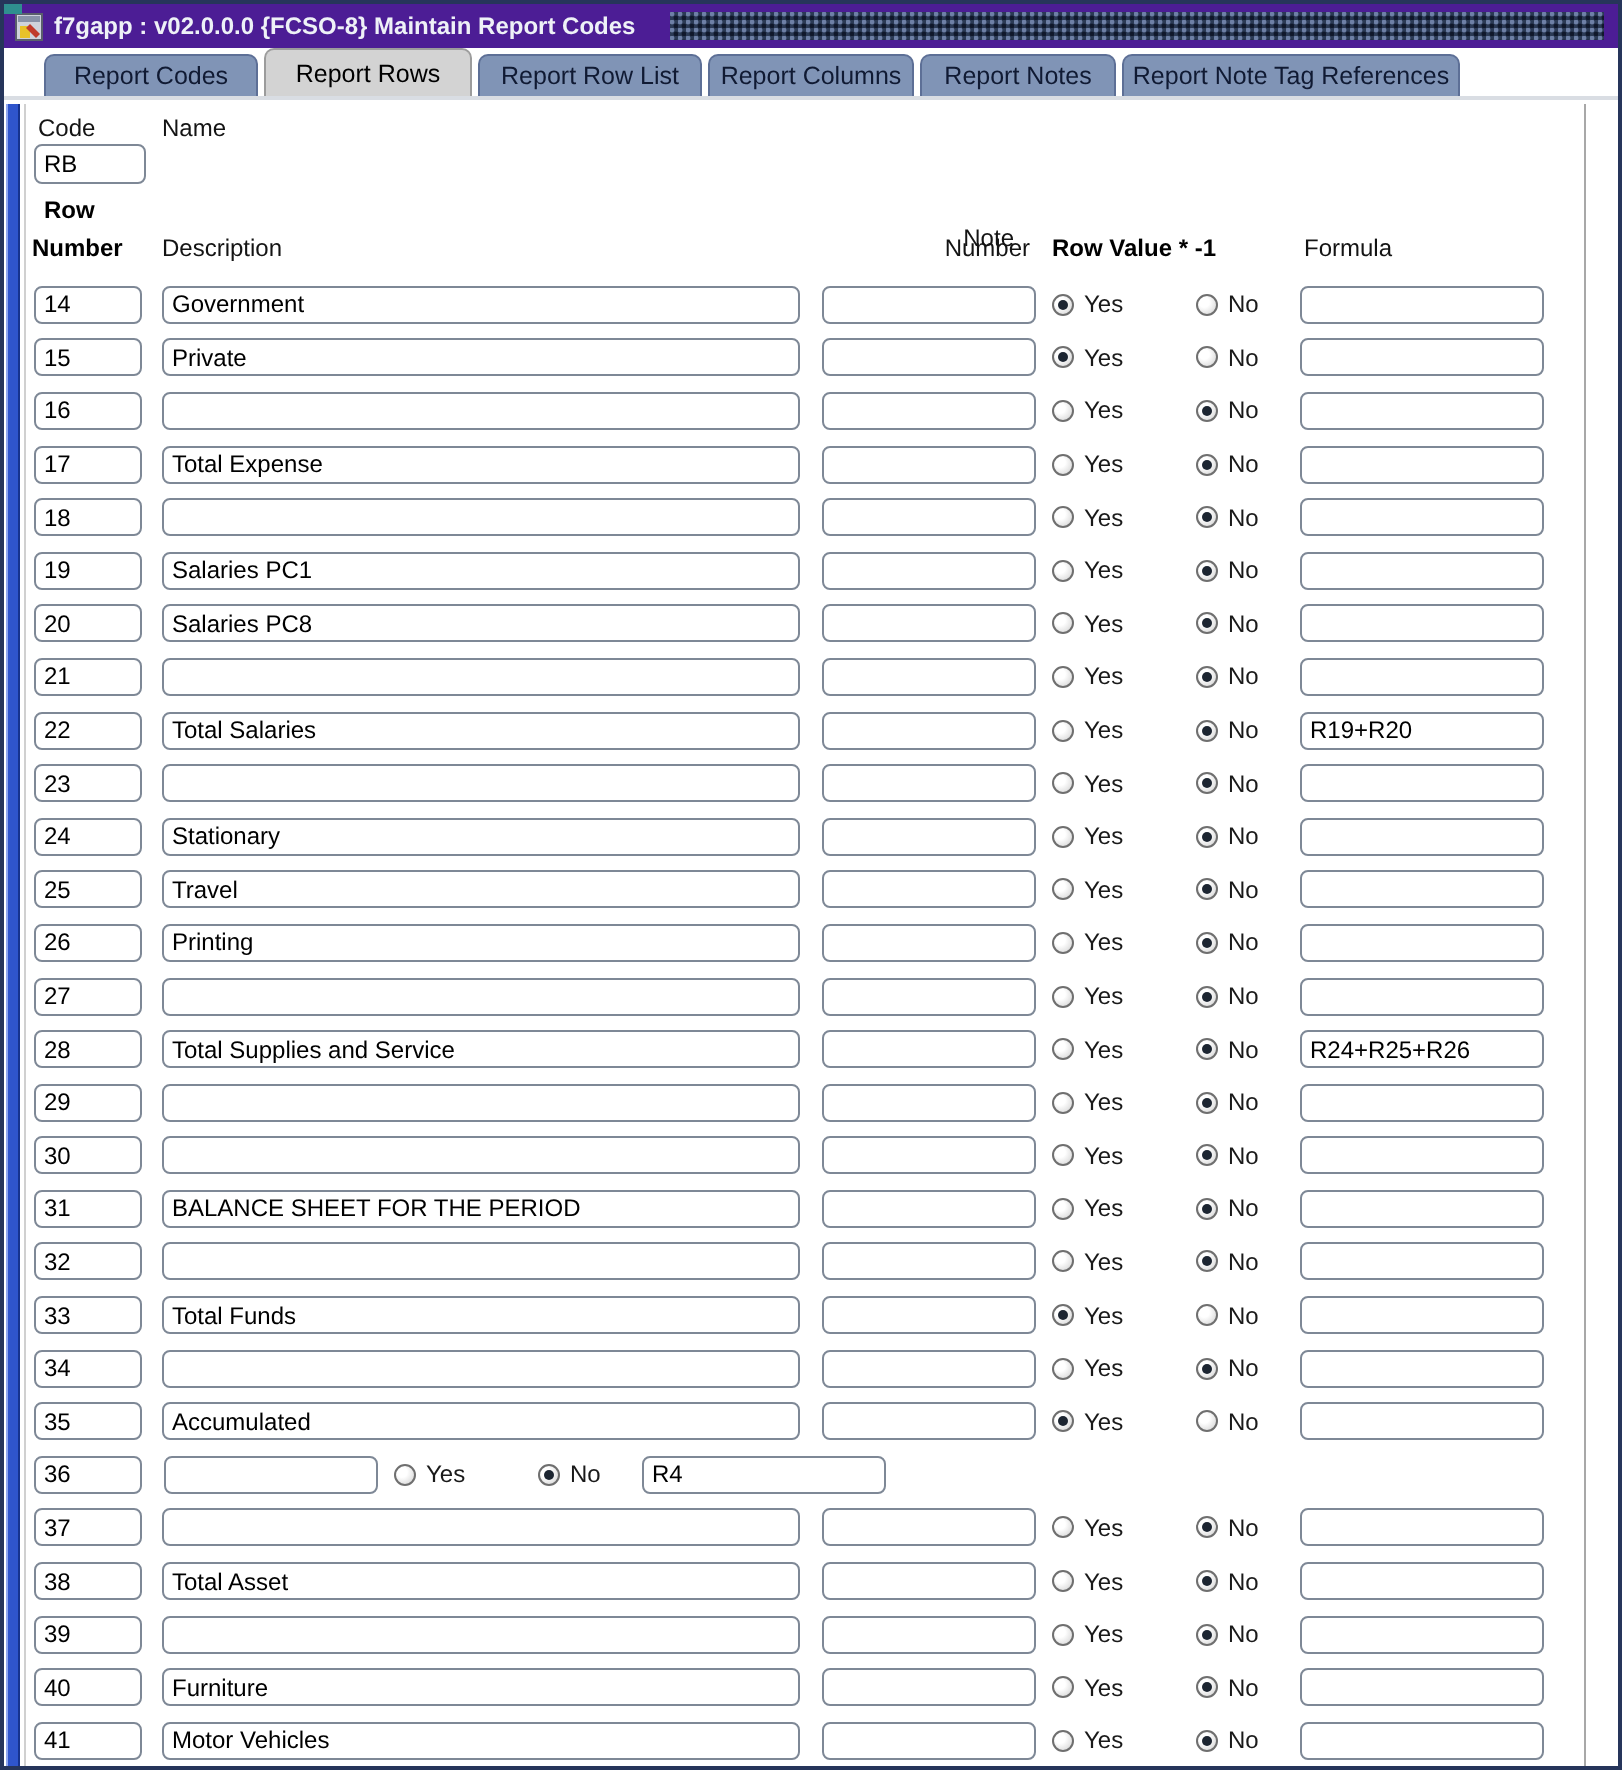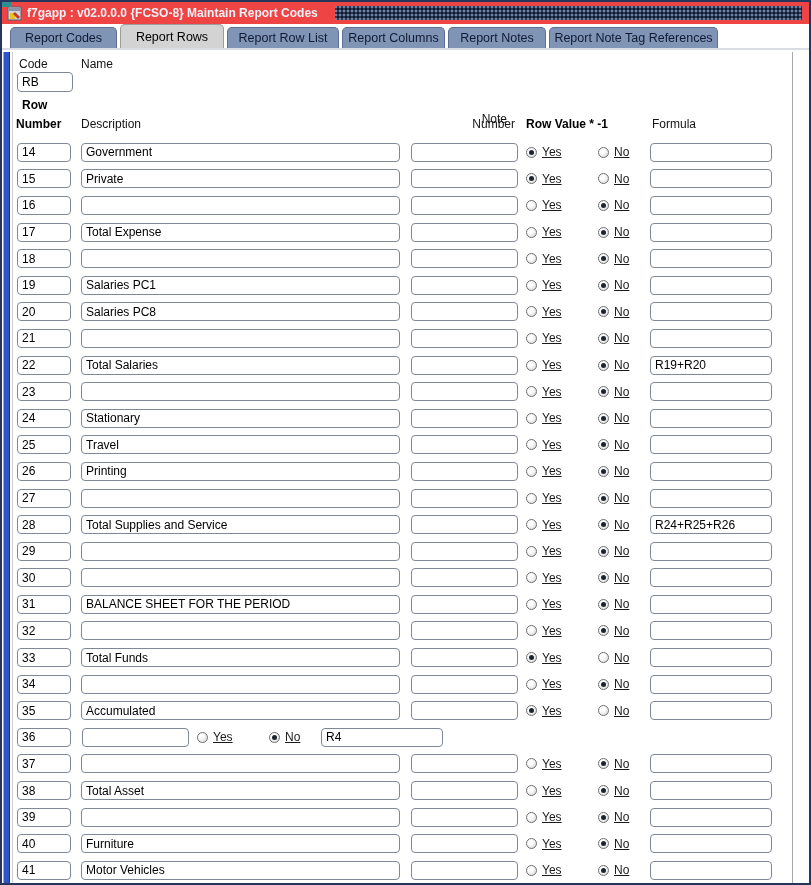--- a/index.html
+++ b/index.html
@@ -6,21 +6,21 @@
   html,body { margin:0; padding:0; background:#9aa7bd; }
   body { font-family:"Liberation Sans", sans-serif; }
 
   .window {
     position:relative; width:811px; height:885px;
     background:#ffffff; border:2px solid #26355b; overflow:hidden;
   }
 
   
   .titlebar {
-    height:22px; background:#ef4444; display:flex; align-items:center;
+    height:22px; background:#4c1d95; display:flex; align-items:center;
     padding:0 5px; gap:5px; position:relative;
   }
   .title-icon { width:15px; height:15px; flex:none; }
   .title-text {
     color:#eef1f7; font-size:12px; font-weight:bold; white-space:nowrap; line-height:22px;
   }
   .title-bumps {
     flex:1; height:14px; margin:0 2px 0 12px;
     background-color:#2b3a55;
     background-image:
@@ -81,42 +81,42 @@
   .no-group  { width:50px; margin-left:8px; }
   .radio {
     width:11px; height:11px; border:1px solid #6f6f6f; border-radius:50%;
     background:radial-gradient(circle at 35% 35%, #ffffff 30%, #cfcfcf); position:relative; flex:none;
     cursor:default;
   }
   .radio.checked::after {
     content:""; position:absolute; left:2px; top:2px; right:2px; bottom:2px;
     background:#1c2531; border-radius:50%;
   }
-  .radio-label { margin-left:5px; font-size:12px; color:#1a1a1a;text-decoration:underline; }
+  .radio-label { margin-left:5px; font-size:12px; color:#1a1a1a; }
   .formula-input { width:122px; margin-left:2px; flex:none; }
 </style>
 </head>
 <body>
 
 <div class="window">
   <div class="desktop-corner"></div>
 
   <div class="titlebar">
     <svg class="title-icon" viewBox="0 0 15 15">
       <rect x="1" y="1" width="13" height="13" fill="#cfd3dc" stroke="#5a5f6c"></rect>
       <rect x="2" y="2" width="11" height="3" fill="#8892a8"></rect>
       <rect x="3" y="7" width="5" height="6" fill="#e8c229"></rect>
       <path d="M8 6 L13 11 L11 13 L6 8 Z" fill="#c03a2b"></path>
     </svg>
     <span class="title-text">f7gapp : v02.0.0.0 {FCSO-8} Maintain Report Codes</span>
     <div class="title-bumps"></div>
   </div>
 
   <div class="tabbar">
-      <div class="tab" style="width: 107px;">Report Codes</div>
+      <div class="tab" style="width: 107px; margin-left: 12px;">Report Codes</div>
       <div class="tab active" style="width: 104px;">Report Rows</div>
       <div class="tab" style="width: 112px;">Report Row List</div>
       <div class="tab" style="width: 103px;">Report Columns</div>
       <div class="tab" style="width: 98px;">Report Notes</div>
       <div class="tab" style="width: 169px;">Report Note Tag References</div>
     </div>
 
   <div class="content">
     <div class="block-scrollbar"></div>
     <div class="scroll-divider"></div>

